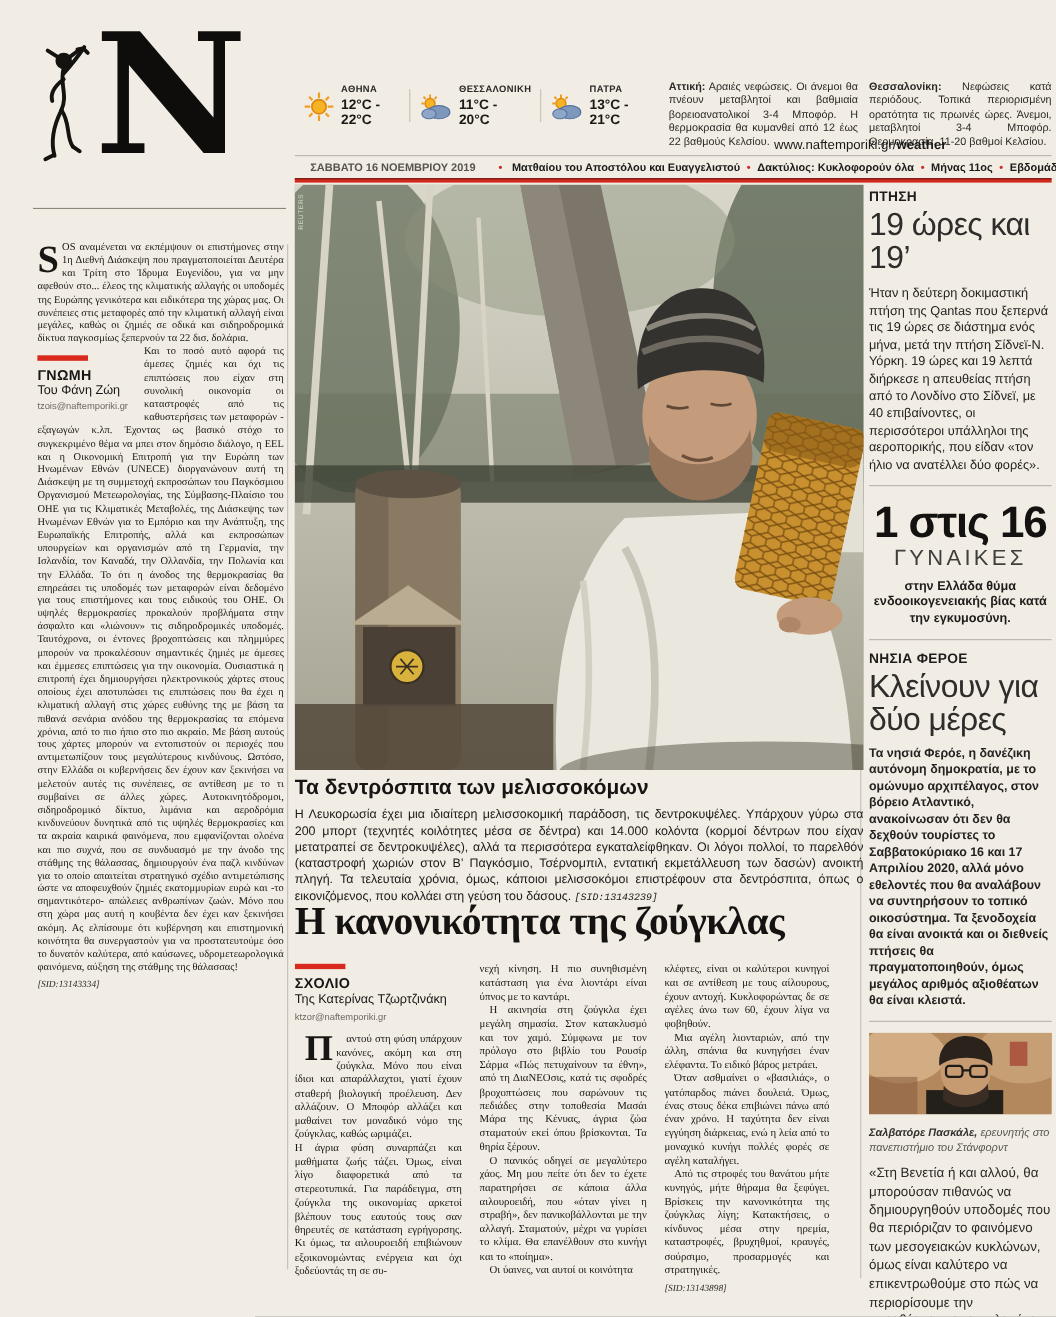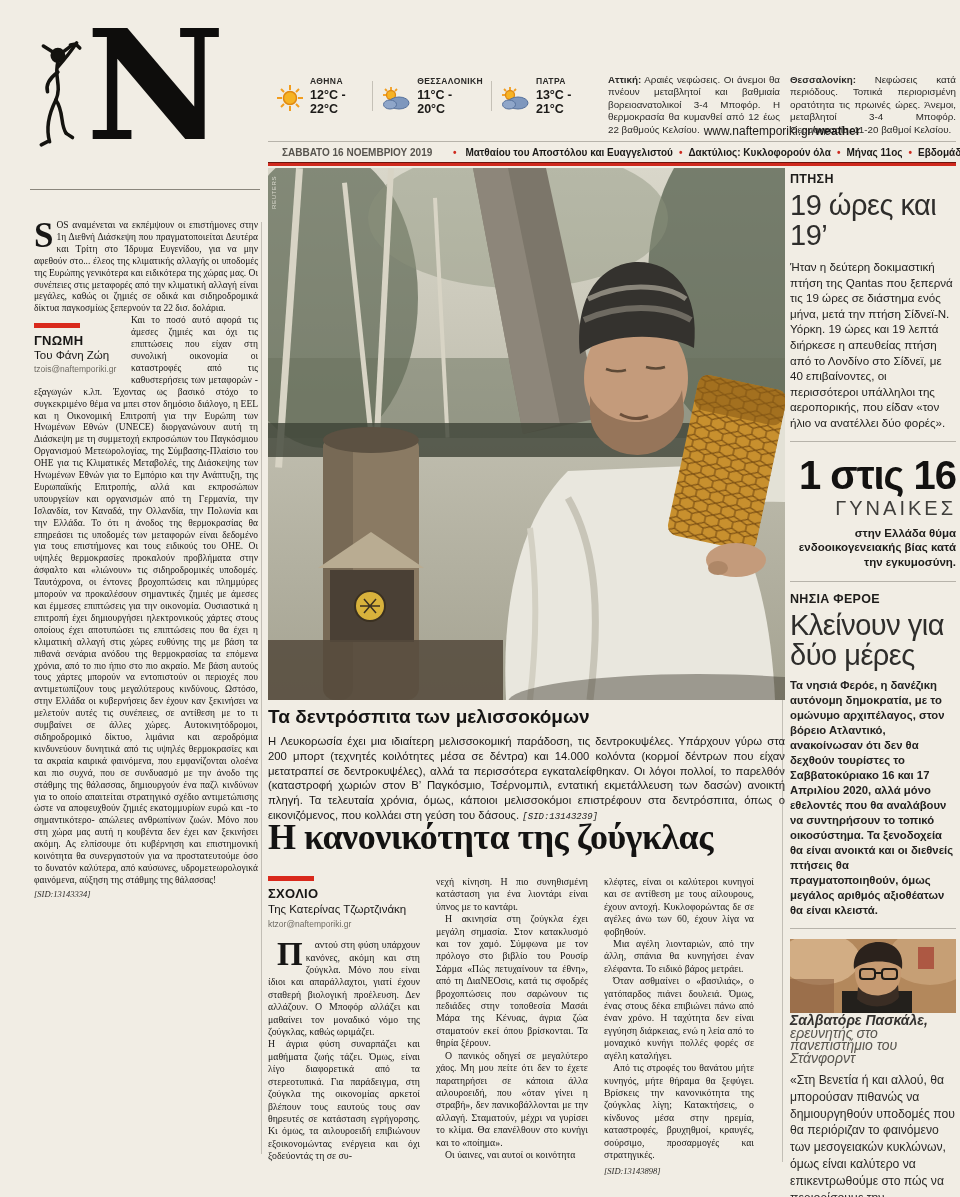--- a/index.html
+++ b/index.html
@@ -71,27 +71,27 @@
   .schol{font-family:"Liberation Sans",sans-serif;margin-bottom:9px}
   .dropcap2{float:left;font-size:33px;line-height:26px;padding:2px 3px 0 0;font-weight:700}
   .jsid{margin-top:4px}
 
   
   .sb{left:790px;top:172px;width:166px;font-family:"Liberation Sans",sans-serif;color:#1d1c1a}
   .sb-hr{height:1px;background:#b7b3aa;margin:10px 0}
   .kick{font-size:12.5px;font-weight:700;letter-spacing:.3px}
   .sb-h1{font-size:29px;line-height:30px;font-weight:400;letter-spacing:-.5px;color:#2e2d2b;margin-top:4px}
   .flight-body{font-size:11.6px;line-height:15.6px;margin-top:9px;color:#232220}
-  .stat{text-align:right;padding:2px 0}
+  .stat{text-align:center;padding:2px 0}
   .stat-big{font-size:40px;font-weight:700;letter-spacing:-1px;line-height:42px;color:#131211}
   .stat-sub{font-size:20px;letter-spacing:3px;color:#3f3e3b;margin-top:1px}
   .stat-desc{font-size:11.5px;font-weight:700;line-height:14.5px;margin-top:6px}
   .faroe-body{font-size:11.3px;line-height:15px;font-weight:700;margin-top:8px;color:#232220}
   .portrait{width:166px;height:74px;overflow:hidden;background:#b08a5f}
-  .pcap{font-size:14px;font-style:italic;color:#57544e;margin-top:1px;line-height:12.5px}
+  .pcap{font-size:10px;font-style:italic;color:#57544e;margin-top:12px;line-height:12.5px}
   .pcap .nm{font-weight:700;color:#343230}
   .quote{font-size:12.2px;line-height:16.8px;color:#2a2927;margin-top:8px}
 </style>
 </head>
 <body>
 
 <div class="page">
 
   <div class="abs mast-hermes">
     <svg width="52" height="168" viewBox="0 0 50 112">

